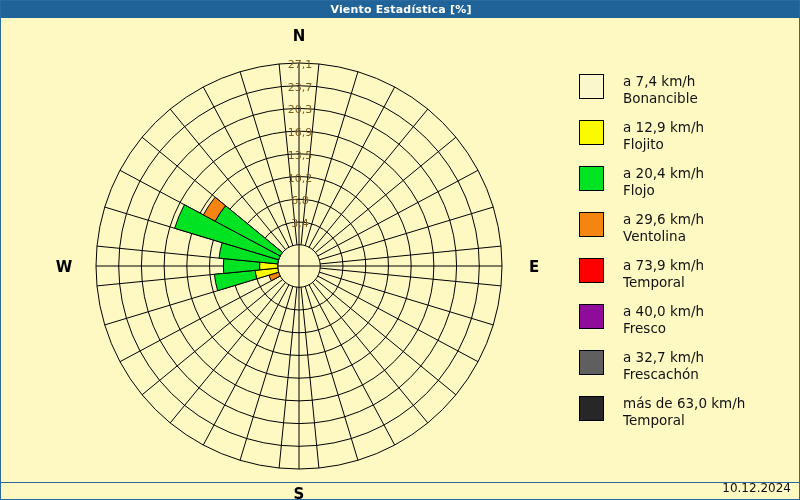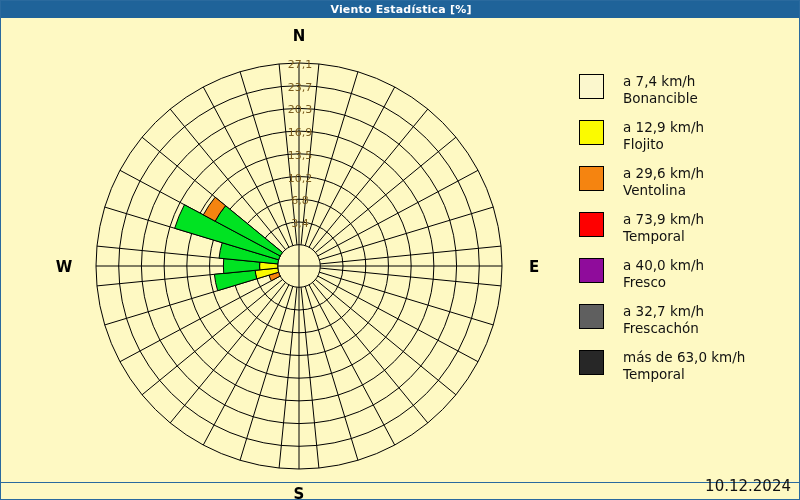--- a/index.html
+++ b/index.html
@@ -64,21 +64,21 @@
     font-size: 13.5px;
     color: #111111;
     line-height: 17px;
     white-space: nowrap;
   }
   .legend-text .l2 { display: block; }
   #datestamp {
     position: absolute;
     right: 8px;
     bottom: 4px;
-    font-size: 15px;
+    font-size: 12px;
     color: #111111;
   }
   #bottomrule {
     position: absolute;
     left: 0;
     bottom: 16px;
     width: 798px;
     height: 1px;
     background: #2a6a9e;
   }
@@ -188,20 +188,24 @@
   <div id="legend">
       <div class="legend-row">
         <div class="swatch" style="background: rgb(251, 247, 205);"></div>
         <div class="legend-text"><span>a 7,4 km/h</span><span class="l2">Bonancible</span></div>
       </div>
       <div class="legend-row">
         <div class="swatch" style="background: rgb(251, 251, 0);"></div>
         <div class="legend-text"><span>a 12,9 km/h</span><span class="l2">Flojito</span></div>
       </div>
       <div class="legend-row">
+        <div class="swatch" style="background: rgb(0, 227, 34);"></div>
+        <div class="legend-text"><span>a 20,4 km/h</span><span class="l2">Flojo</span></div>
+      </div>
+      <div class="legend-row">
         <div class="swatch" style="background: rgb(245, 132, 16);"></div>
         <div class="legend-text"><span>a 29,6 km/h</span><span class="l2">Ventolina</span></div>
       </div>
       <div class="legend-row">
         <div class="swatch" style="background: rgb(254, 0, 0);"></div>
         <div class="legend-text"><span>a 73,9 km/h</span><span class="l2">Temporal</span></div>
       </div>
       <div class="legend-row">
         <div class="swatch" style="background: rgb(143, 12, 155);"></div>
         <div class="legend-text"><span>a 40,0 km/h</span><span class="l2">Fresco</span></div>

